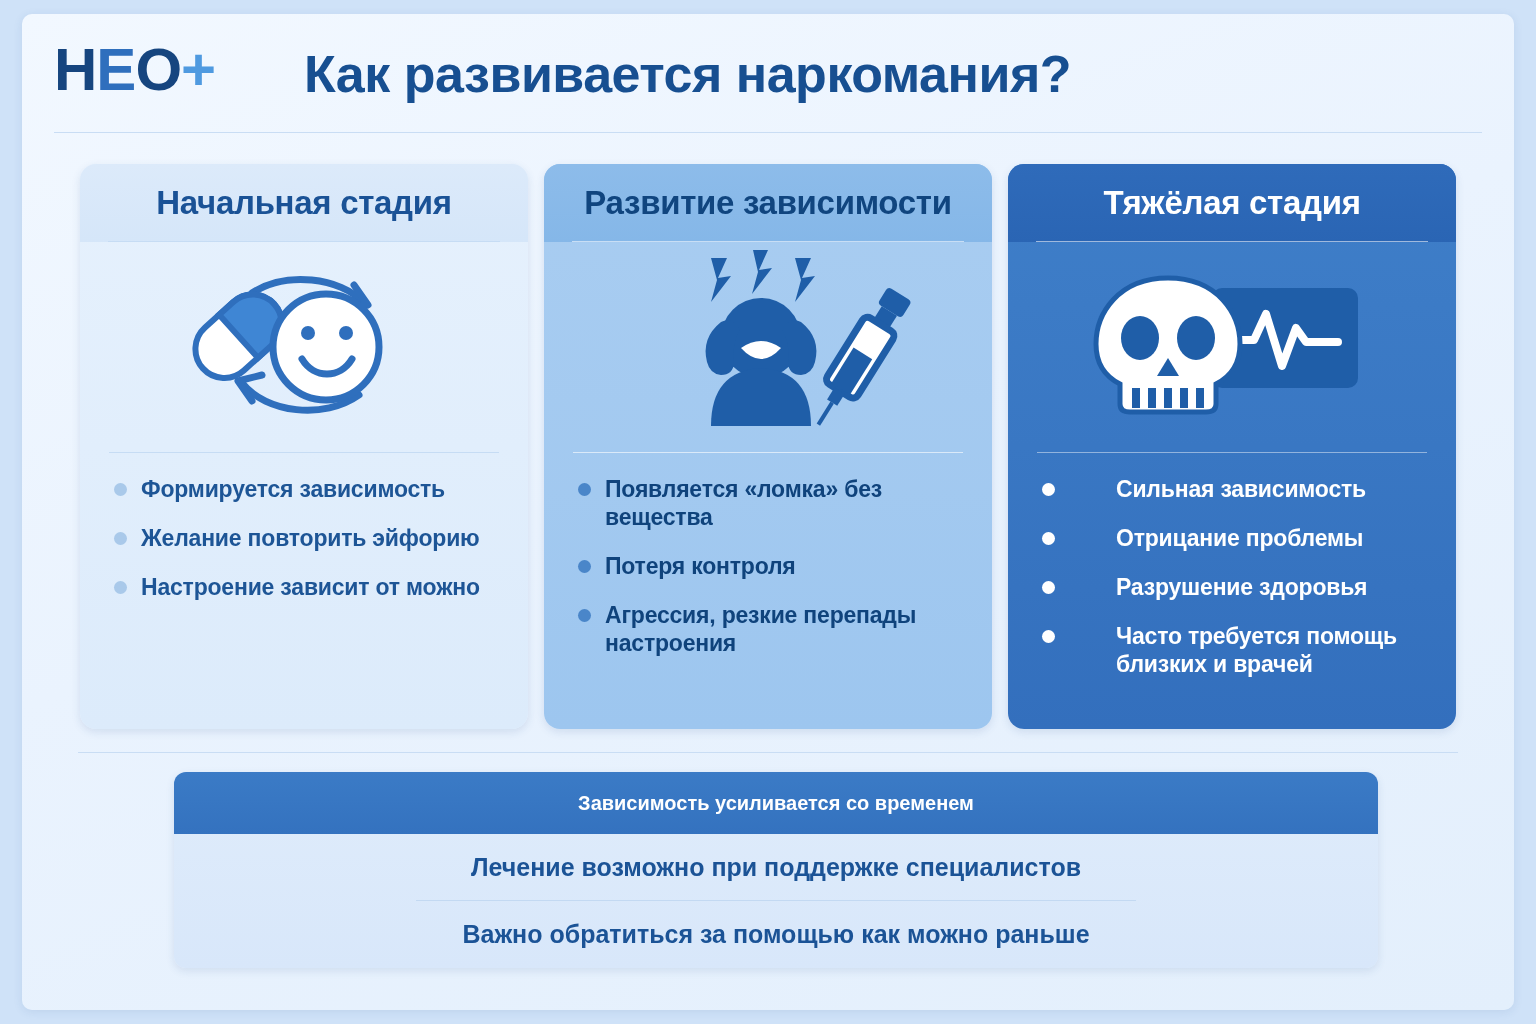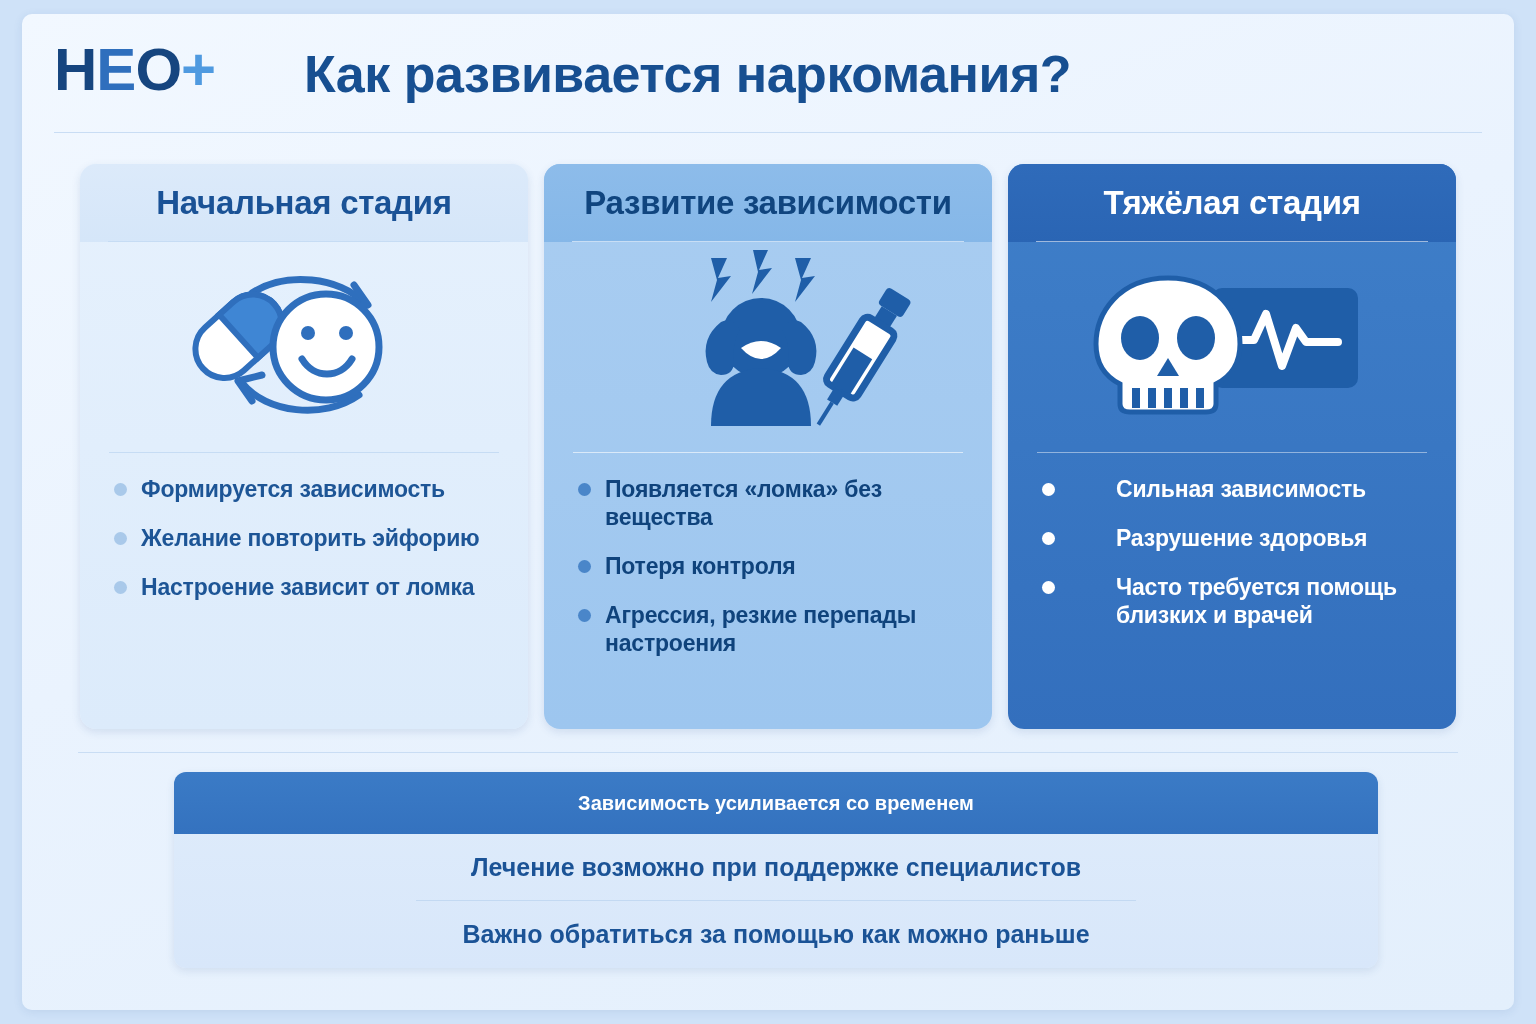--- a/index.html
+++ b/index.html
@@ -249,21 +249,21 @@
         <div class="bullet">
           <span class="dot"></span>
           <span class="btext">Формируется зависимость</span>
         </div>
         <div class="bullet">
           <span class="dot"></span>
           <span class="btext">Желание повторить эйфорию</span>
         </div>
         <div class="bullet">
           <span class="dot"></span>
-          <span class="btext">Настроение зависит от ломка</span>
+          <span class="btext">Настроение зависит от можно</span>
         </div>
       </div>
     </div>
 
     <div class="card card2">
       <div class="card-head">
         <div class="card-title">Развитие зависимости</div>
       </div>
       <div class="card-art">
         <svg width="310" height="195" viewBox="0 0 310 195">
@@ -328,20 +328,24 @@
         </svg>
       </div>
       <div class="card-sep"></div>
       <div class="bullets">
         <div class="bullet">
           <span class="dot"></span>
           <span class="btext">Сильная зависимость</span>
         </div>
         <div class="bullet">
           <span class="dot"></span>
+          <span class="btext">Отрицание проблемы</span>
+        </div>
+        <div class="bullet">
+          <span class="dot"></span>
           <span class="btext">Разрушение здоровья</span>
         </div>
         <div class="bullet">
           <span class="dot"></span>
           <span class="btext">Часто требуется помощь близких и врачей</span>
         </div>
       </div>
     </div>
 
   </div>

